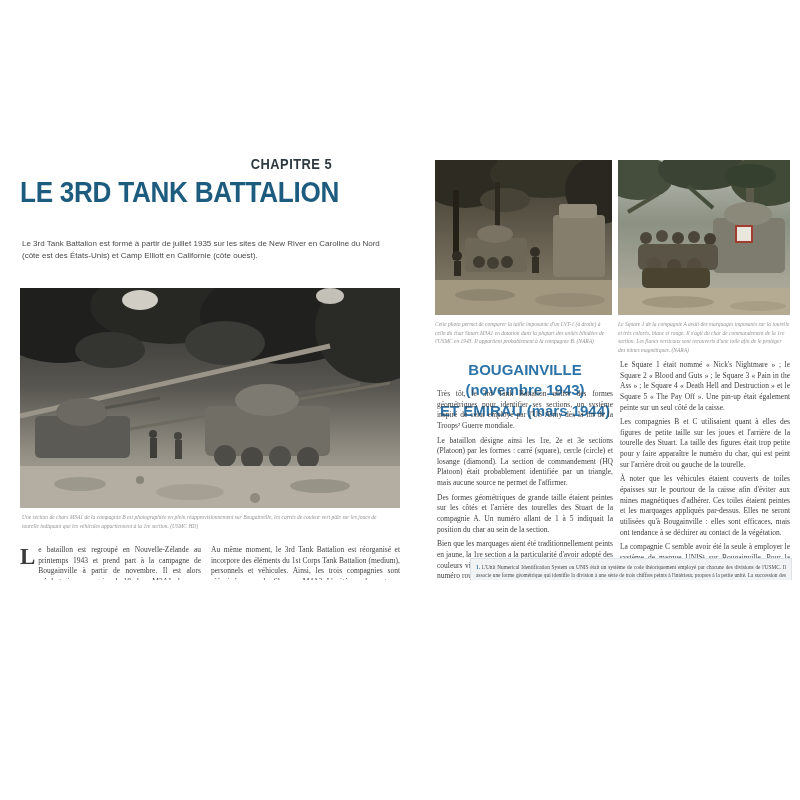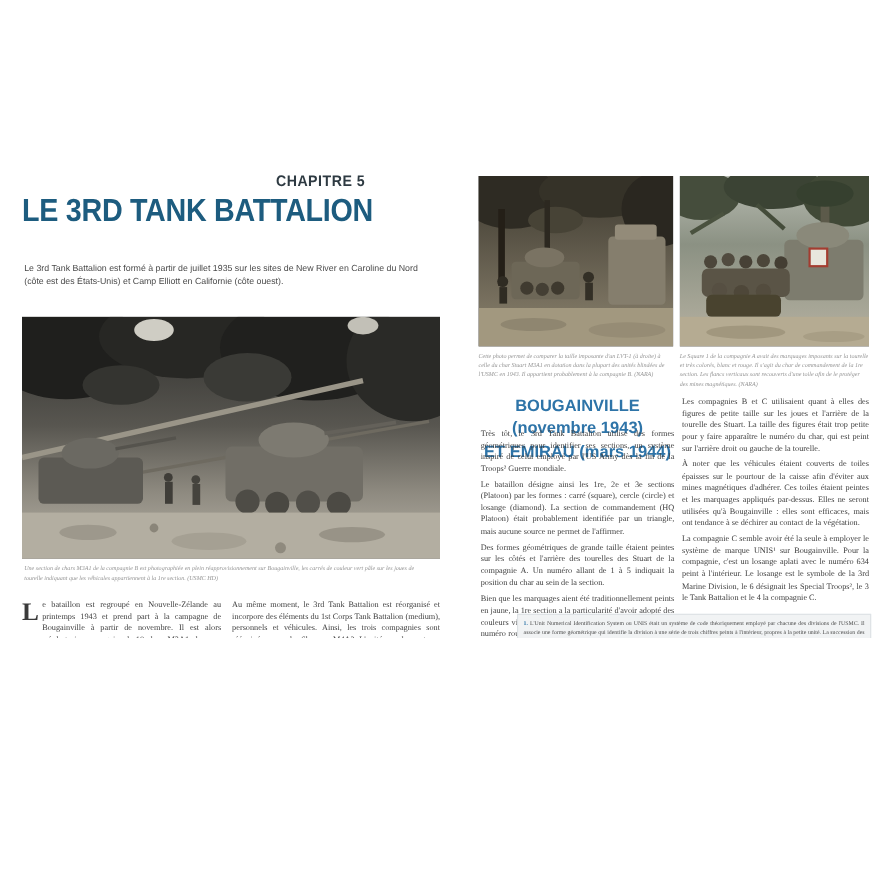--- a/index.html
+++ b/index.html
@@ -182,20 +182,21 @@
   </div>
 
   <div class="abs bodycol rp-col" style="left:437px;top:389px;width:176px;">
     <p>Très tôt, le 3rd Tank Battalion utilise des formes géométriques pour identifier ses sections, un système inspiré de celui employé par l'US Army dès la fin de la Troops² Guerre mondiale.</p>
     <p>Le bataillon désigne ainsi les 1re, 2e et 3e sections (Platoon) par les formes : carré (square), cercle (circle) et losange (diamond). La section de commandement (HQ Platoon) était probablement identifiée par un triangle, mais aucune source ne permet de l'affirmer.</p>
     <p>Des formes géométriques de grande taille étaient peintes sur les côtés et l'arrière des tourelles des Stuart de la compagnie A. Un numéro allant de 1 à 5 indiquait la position du char au sein de la section.</p>
     <p>Bien que les marquages aient été traditionnellement peints en jaune, la 1re section a la particularité d'avoir adopté des couleurs vives : un carré blanc aux côtés rouges avec un numéro rouge. Les cinq chars de la 1re section avaient un nom de baptême peint en blanc de part et d'autre de la caisse.</p>
   </div>
 
   <div class="abs bodycol rp-col" style="left:620px;top:360px;width:170px;">
+    <p>Le Square 1 était nommé « Nick's Nightmare » ; le Square 2 « Blood and Guts » ; le Square 3 « Pain in the Ass » ; le Square 4 « Death Hell and Destruction » et le Square 5 « The Pay Off ». Une pin-up était également peinte sur un seul côté de la caisse.</p>
     <p>Les compagnies B et C utilisaient quant à elles des figures de petite taille sur les joues et l'arrière de la tourelle des Stuart. La taille des figures était trop petite pour y faire apparaître le numéro du char, qui est peint sur l'arrière droit ou gauche de la tourelle.</p>
     <p>À noter que les véhicules étaient couverts de toiles épaisses sur le pourtour de la caisse afin d'éviter aux mines magnétiques d'adhérer. Ces toiles étaient peintes et les marquages appliqués par-dessus. Elles ne seront utilisées qu'à Bougainville : elles sont efficaces, mais ont tendance à se déchirer au contact de la végétation.</p>
     <p>La compagnie C semble avoir été la seule à employer le système de marque UNIS¹ sur Bougainville. Pour la compagnie, c'est un losange aplati avec le numéro 634 peint à l'intérieur. Le losange est le symbole de la 3rd Marine Division, le 6 désignait les Special Troops², le 3 le Tank Battalion et le 4 la compagnie C.</p>
   </div>
 
   <div class="abs footnote-box">
     <p>
       <span class="fn-num">1.</span>
       <span>L'Unit Numerical Identification System ou UNIS était un système de code théoriquement employé par chacune des divisions de l'USMC. Il associe une forme géométrique qui identifie la division à une série de trois chiffres peints à l'intérieur, propres à la petite unité. La succession des numéros pour une même unité, les chars par exemple, était propre à chaque division. Ce système est commun à toutes les composantes de la division. Dans la pratique, seules les 3rd et 4th Marine Divisions l'emploieront à grande échelle.</span>
     </p>

